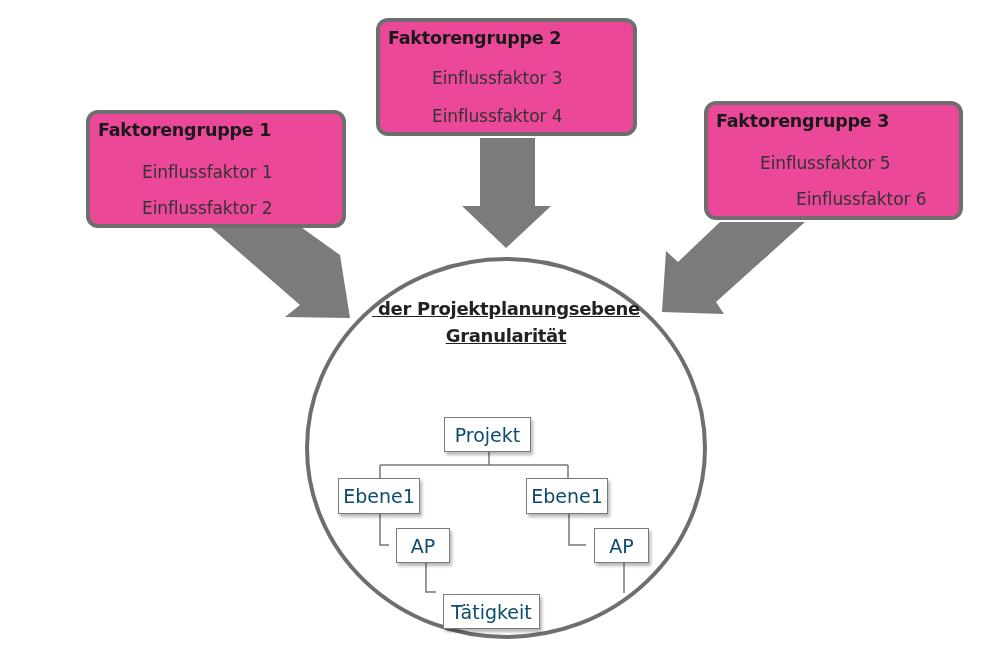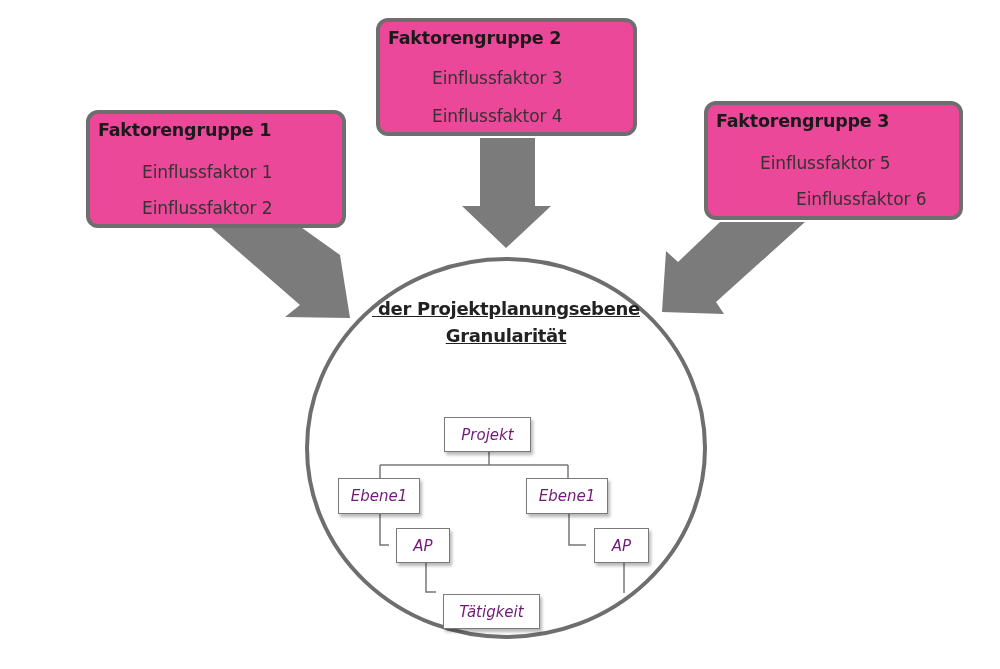--- a/index.html
+++ b/index.html
@@ -10,22 +10,22 @@
                border-radius: 12px; box-sizing: border-box; }
   .group-title { position: absolute; left: 8px; top: 6px; font-size: 17.5px; font-weight: bold;
                  color: #1a1a1a; letter-spacing: -0.2px; white-space: nowrap; }
   .factor { position: absolute; font-size: 17px; color: #333; white-space: nowrap; letter-spacing: -0.1px; }
   .center-title { position: absolute; left: 306px; width: 400px; text-align: center;
                   font-size: 18px; font-weight: bold; color: #222; text-decoration: underline;
                   white-space: nowrap; line-height: 27px; top: 295px; letter-spacing: -0.3px; }
   .center-title div { height: 27px; }
   .node { position: absolute; background: #fff; border: 1.5px solid #7a7a7a;
           box-shadow: 2px 3px 3px rgba(0,0,0,0.28); box-sizing: border-box;
-          font-size: 15px; color: #701a75; display: flex; align-items: center; justify-content: center;
-          white-space: nowrap; font-style: italic; }
+          font-size: 19px; color: #0c4a6e; display: flex; align-items: center; justify-content: center;
+          white-space: nowrap; }
 </style>
 </head>
 <body>
 
 <svg id="diagram" width="1000" height="669" viewBox="0 0 1000 669">
 
   <polygon points="208,225 298,225 340,255 350,318 285,317 300,305" fill="#7b7b7b"></polygon>
   <polygon points="480,138 535,138 535,206 551,206 506,248 462,206 480,206" fill="#7b7b7b"></polygon>
   <polygon points="720,222 805,222 716,302 724,314 662,312 666,251 678,262" fill="#7b7b7b"></polygon>
 

